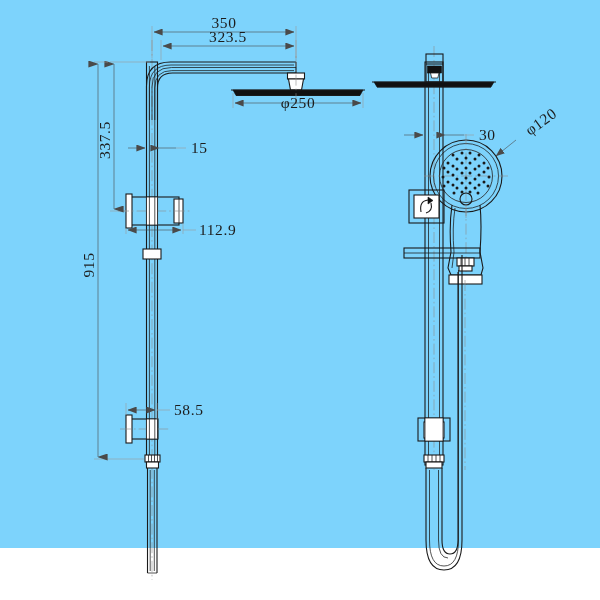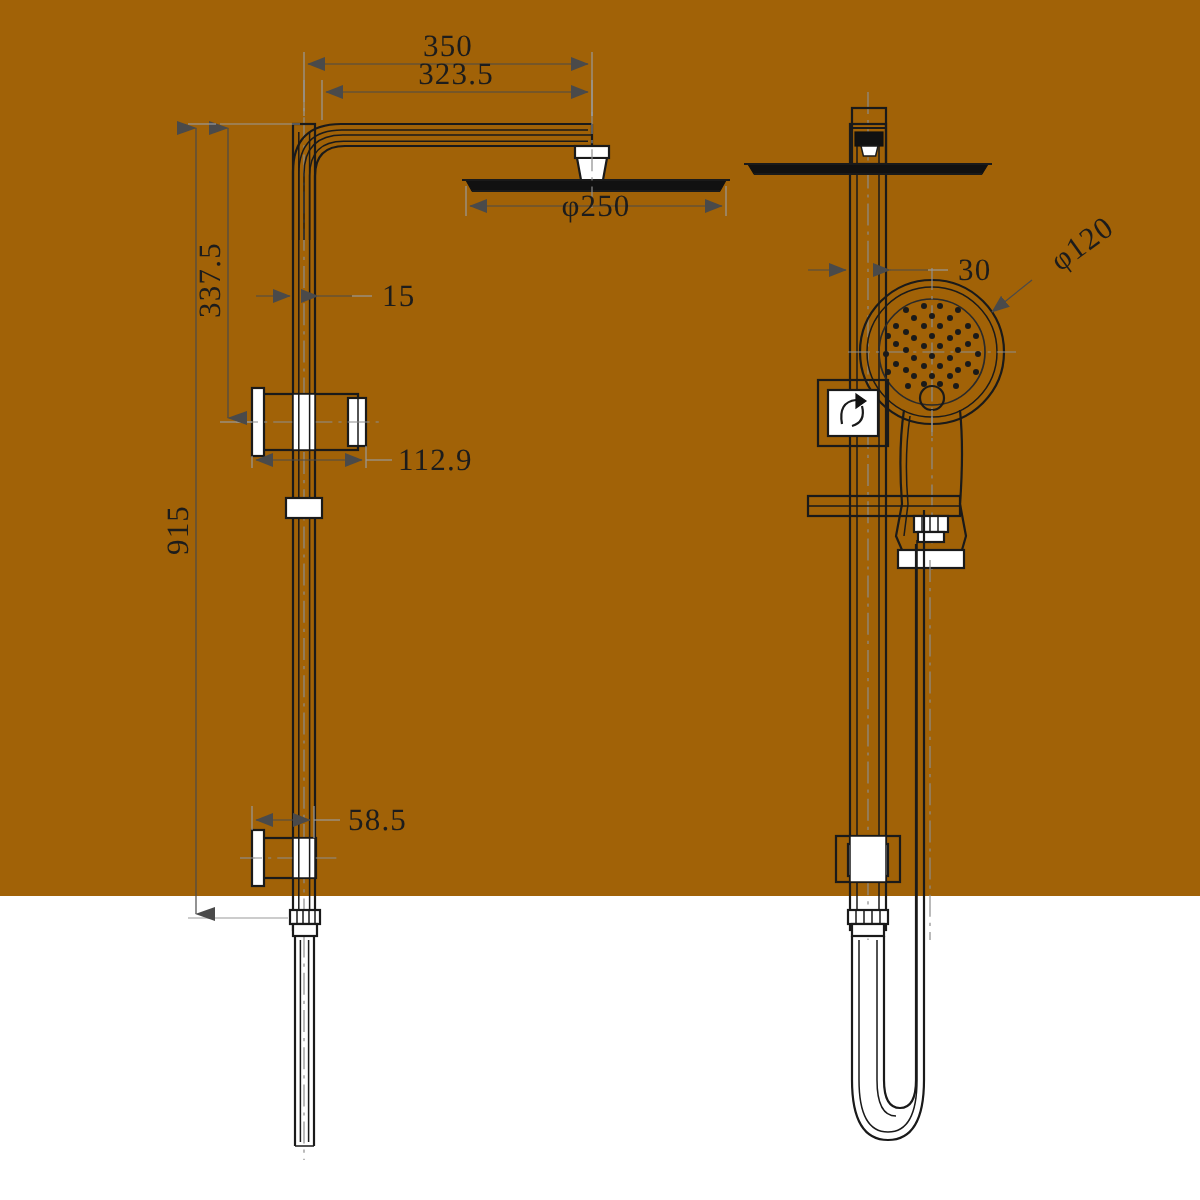--- a/index.html
+++ b/index.html
@@ -10,22 +10,22 @@
   }
   body {
     width: 600px;
     height: 600px;
     font-family: "Liberation Serif", "DejaVu Serif", serif;
     overflow: hidden;
   }
   #drawing-root {
     position: relative;
     width: 600px;
-    height: 448px;
-    background: #a16207;
+    height: 548px;
+    background: #7dd3fc;
   }
   svg#cad {
     display: block;
     width: 600px;
     height: 600px;
   }
   .obj      { fill: none; stroke: #1a1a1a; stroke-width: 1.1; }
   .obj-thin { fill: none; stroke: #1a1a1a; stroke-width: 0.75; }
   .obj-fill { fill: #ffffff; stroke: #1a1a1a; stroke-width: 1.1; }
   .obj-fill-thin { fill: #ffffff; stroke: #1a1a1a; stroke-width: 0.75; }

